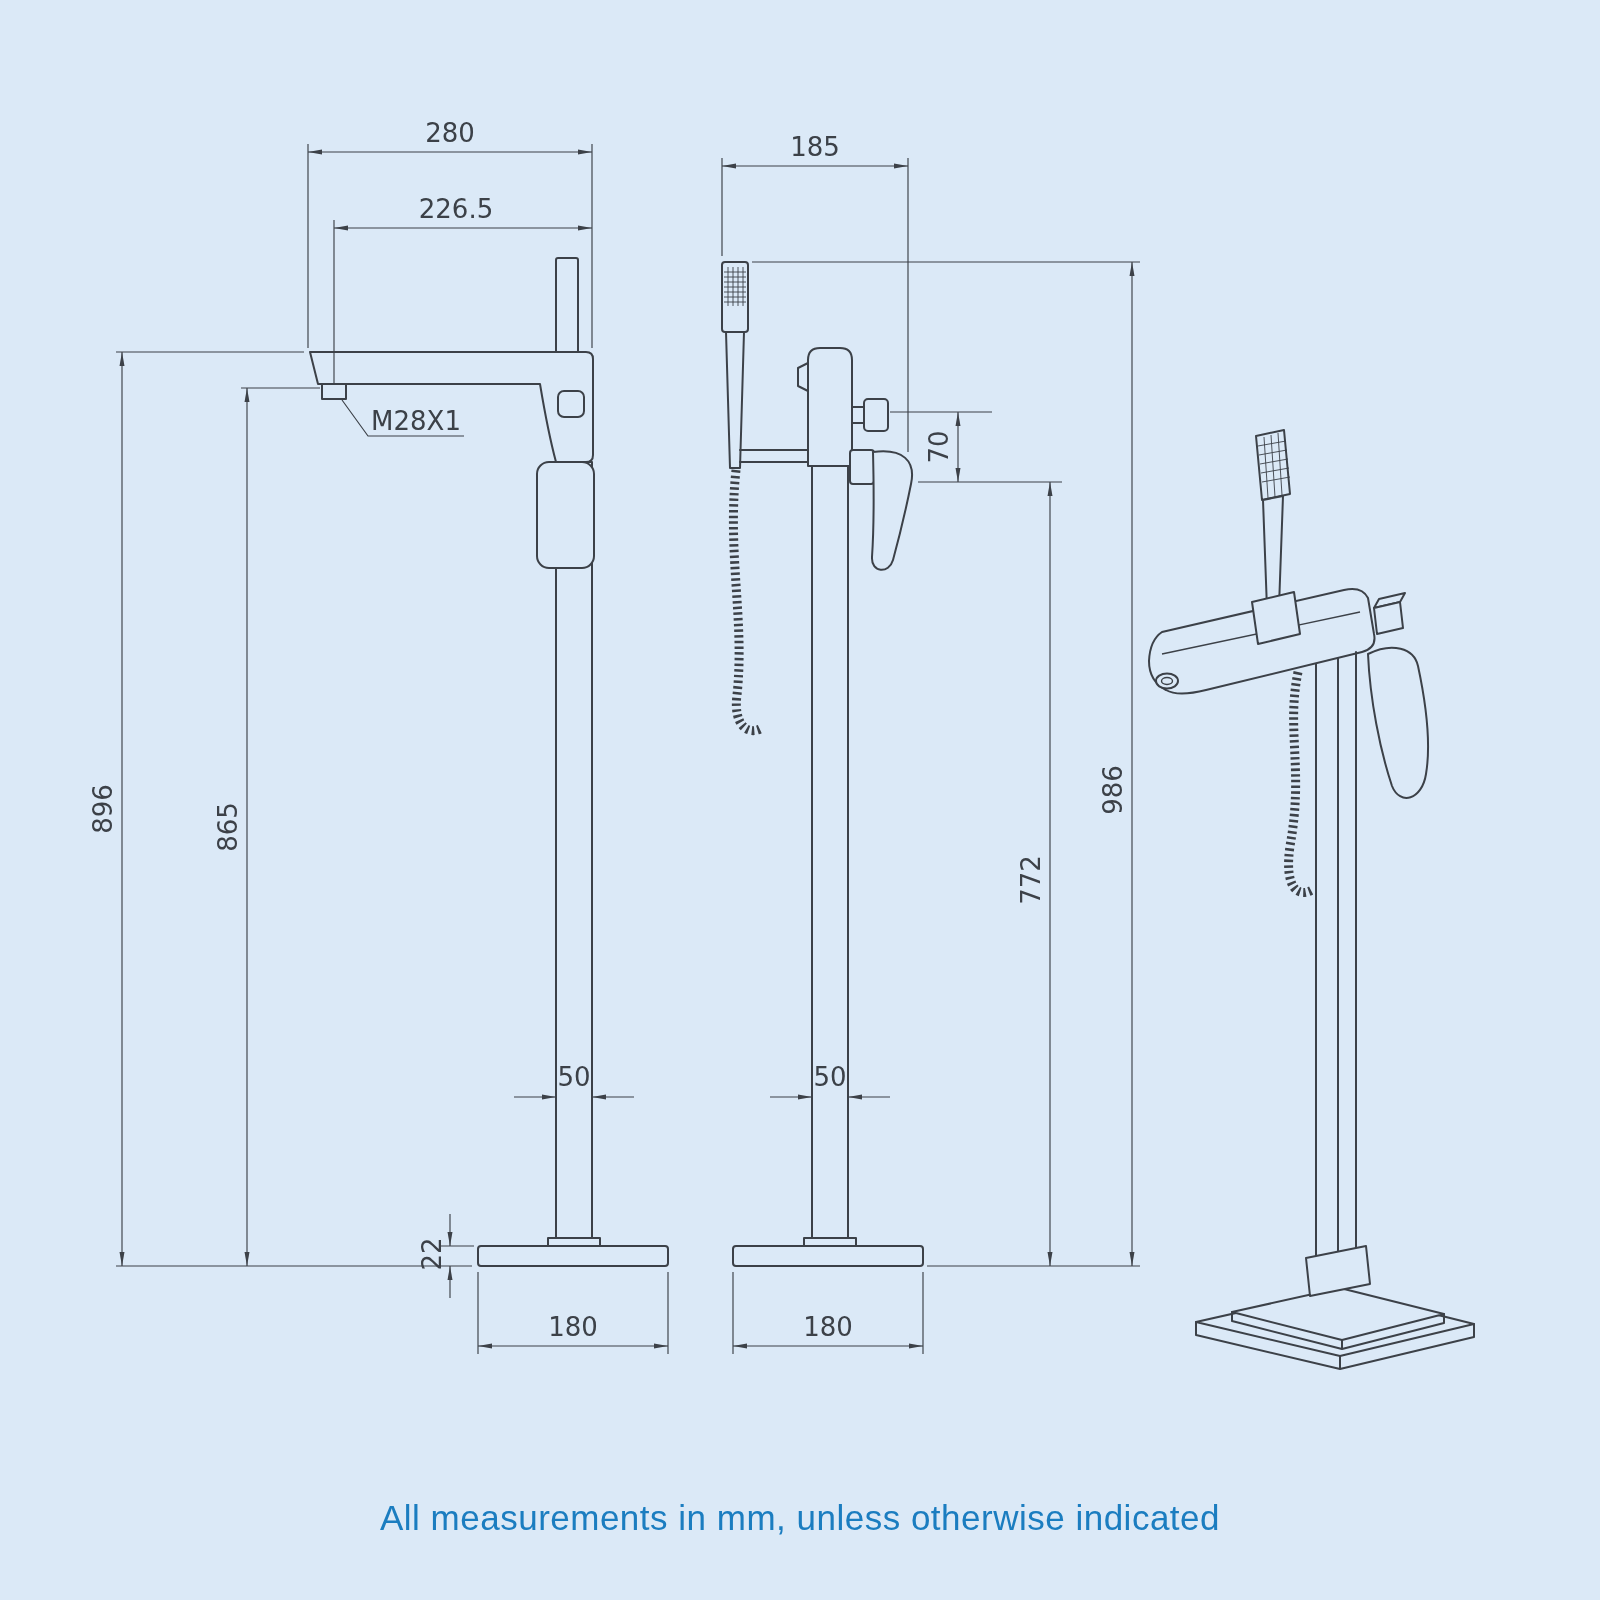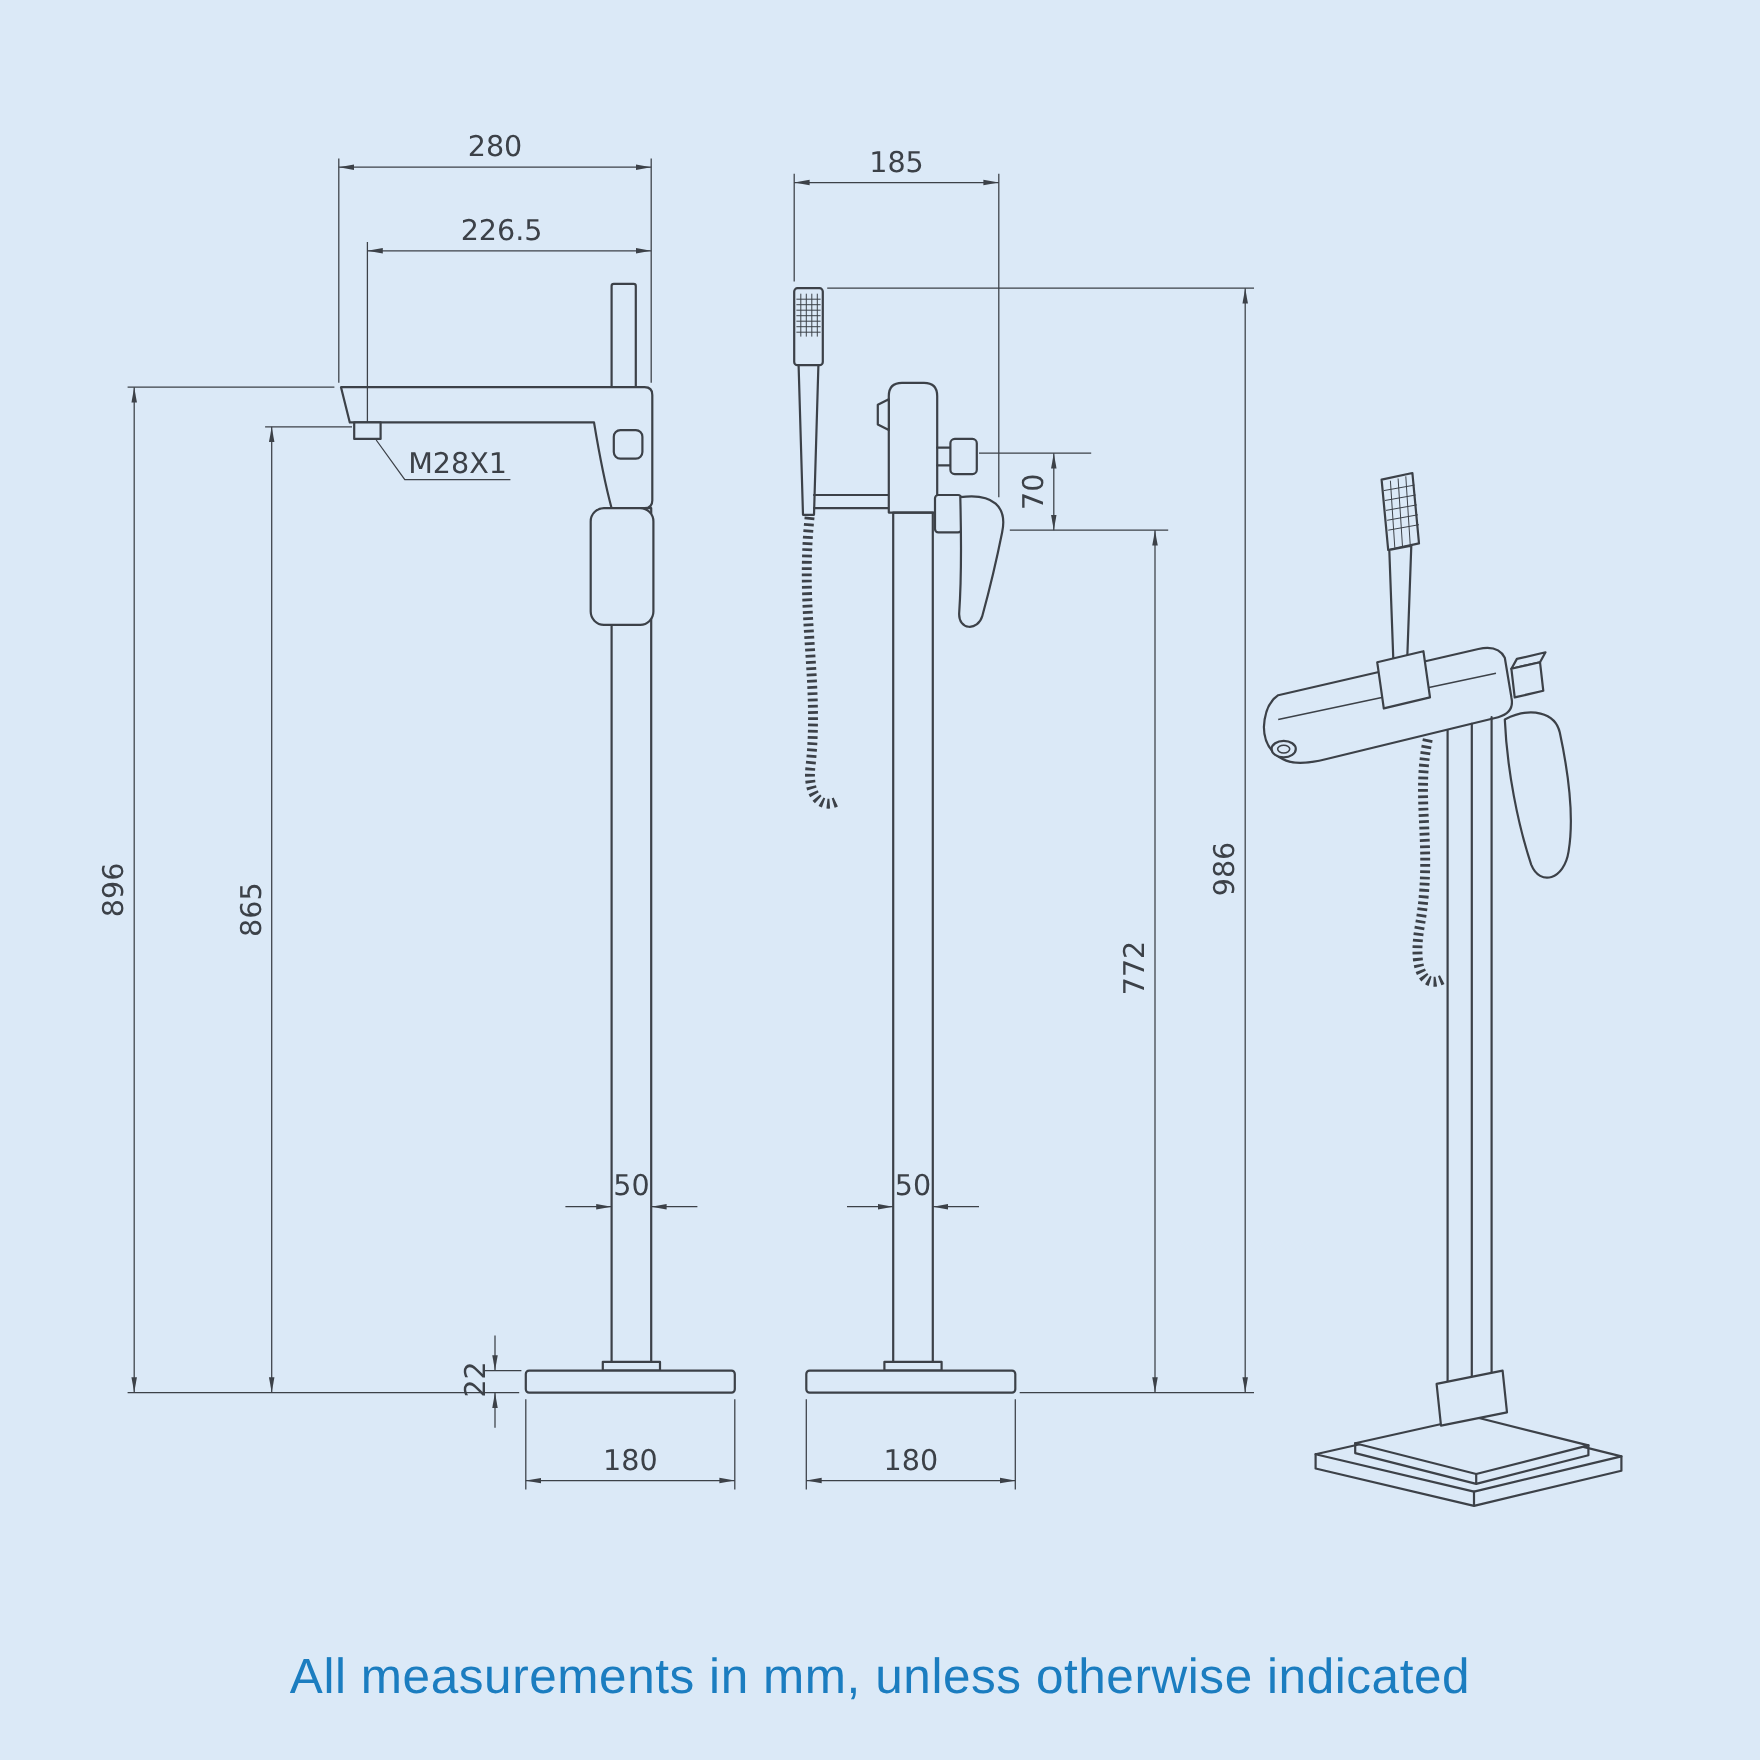--- a/index.html
+++ b/index.html
@@ -19,21 +19,21 @@
   .ol   {fill:var(--background);stroke:var(--line);stroke-width:2;stroke-linejoin:round;}
   .ol-n {fill:none;stroke:var(--line);stroke-width:2;stroke-linejoin:round;stroke-linecap:round;}
   .det  {fill:none;stroke:var(--line);stroke-width:1.4;}
   .grid {fill:none;stroke:var(--line);stroke-width:0.9;}
   .thin {fill:none;stroke:var(--line);stroke-width:1.15;}
   .hose {fill:none;stroke:var(--line);stroke-width:9;stroke-dasharray:2.5 3.2;}
   .dim  {font-family:"DejaVu Sans",sans-serif;font-size:26px;fill:var(--line);text-anchor:middle;}
   .note{
     position:absolute;left:0;top:1498px;width:1600px;
     text-align:center;
-    font-size:45px;color:var(--note);
+    font-size:35px;color:var(--note);
     letter-spacing:0.5px;
   }
 </style>
 </head>
 <body>
 
 <svg width="1600" height="1600" viewBox="0 0 1600 1600">
   <defs>
     <marker id="arrow" viewBox="0 0 14 6" refX="14" refY="3" markerWidth="14" markerHeight="6" markerUnits="userSpaceOnUse" orient="auto-start-reverse">
       <path d="M0,0.5 L14,3 L0,5.5 Z" fill="#3c4148"></path>

